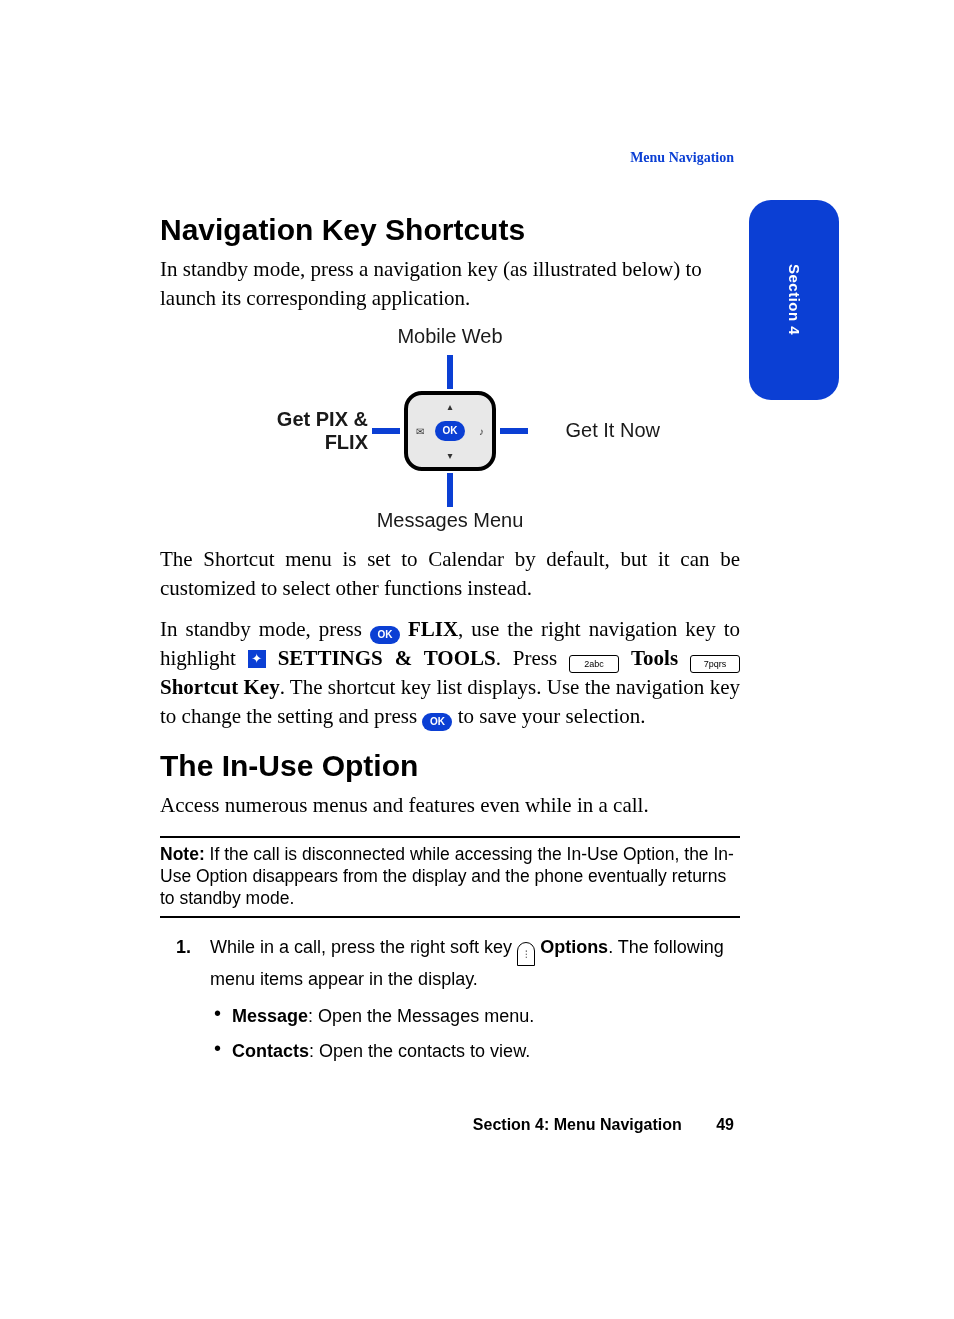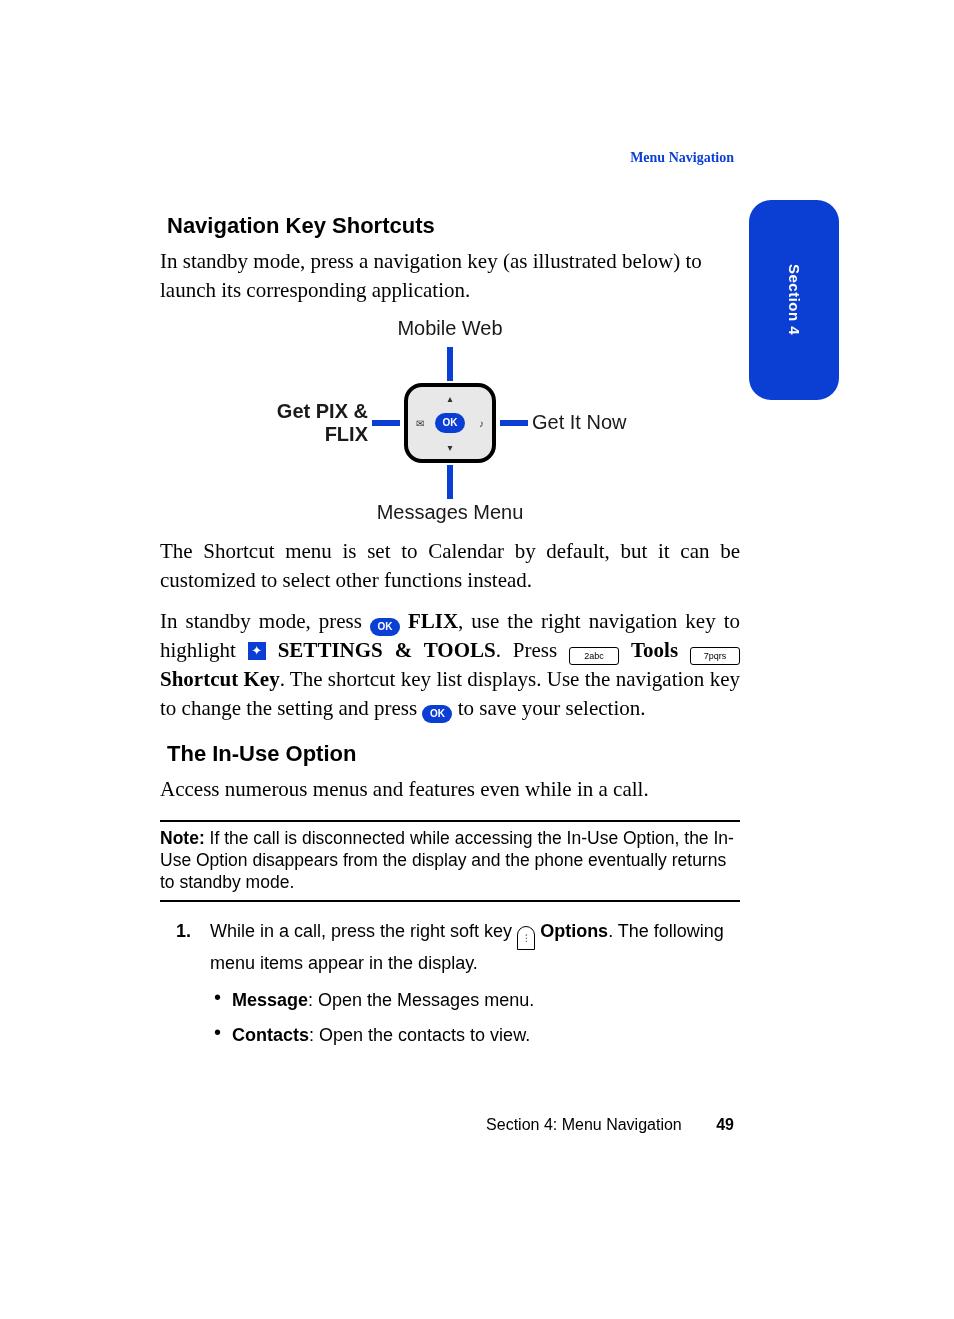--- a/index.html
+++ b/index.html
@@ -45,22 +45,22 @@
     writing-mode: vertical-rl;
     letter-spacing: 0.5px;
   }
   .content {
     width: 580px;
     padding-top: 45px;
   }
   h2.section-heading {
     font-family: Arial, Helvetica, sans-serif;
     font-weight: bold;
-    font-size: 22px;
-    margin: 18px 0 8px 7px;
+    font-size: 30px;
+    margin: 18px 0 8px 0;
   }
   p.body-serif {
     font-size: 21px;
     line-height: 1.38;
     margin: 8px 0 12px 0;
     font-family: Georgia, 'Times New Roman', serif;
   }
   .nav-diagram {
     width: 420px;
     margin: 10px auto 4px auto;
@@ -71,21 +71,21 @@
   .nav-row {
     display: flex;
     align-items: center;
     justify-content: center;
   }
   .nav-label-top, .nav-label-bottom {
     text-align: center;
     height: 28px;
   }
   .nav-left { text-align: right; flex: 1; font-weight: bold; }
-  .nav-right { text-align: left; flex: 1; }
+  .nav-right { text-align: right; flex: 1; }
   .connector-v {
     width: 6px;
     height: 34px;
     background: #0b3fd4;
     margin: 2px auto;
   }
   .connector-h {
     height: 6px;
     width: 28px;
     background: #0b3fd4;
@@ -226,21 +226,21 @@
     font-size: 20px;
     line-height: 1;
   }
   .footer {
     position: absolute;
     bottom: 185px;
     right: 220px;
     font-family: Arial, Helvetica, sans-serif;
     font-size: 16px;
   }
-  .footer .title { font-weight: normal; }
+  .footer .title { font-weight: bold; }
   .footer .pg { font-weight: bold; margin-left: 30px; }
 </style>
 </head>
 <body>
 
 <div class="page">
 
   <div class="running-header">Menu Navigation</div>
 
   <div class="section-tab">

